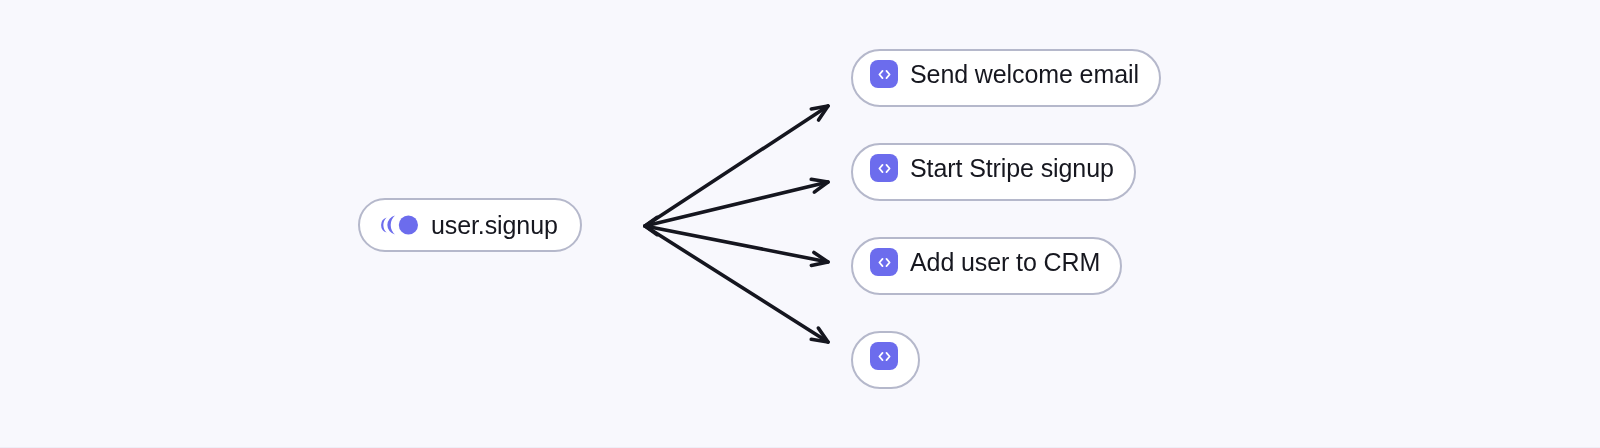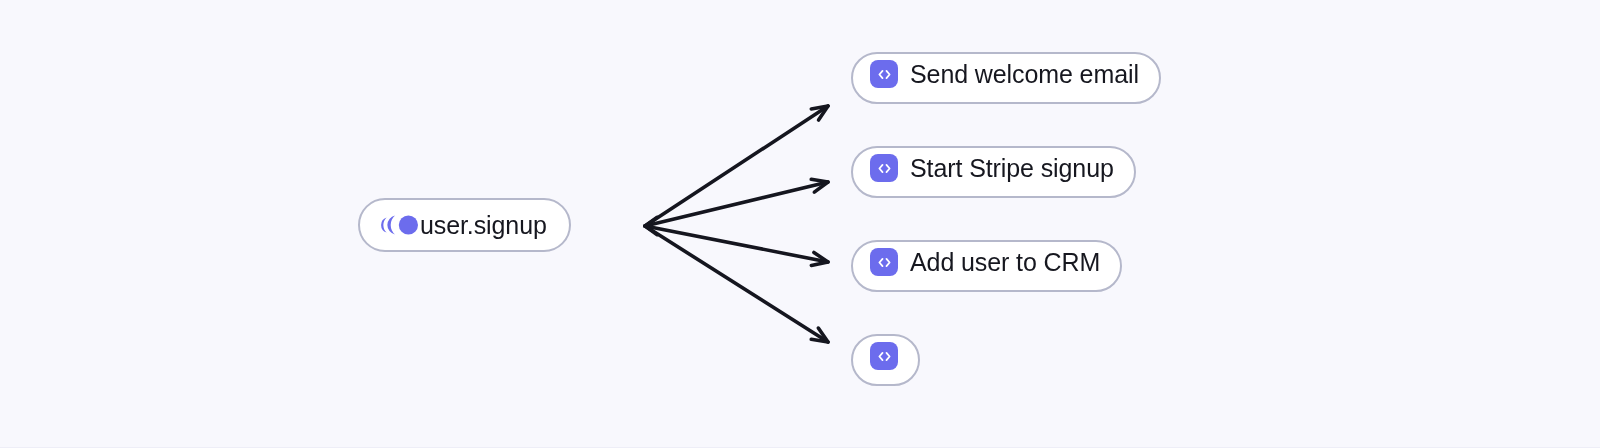--- a/index.html
+++ b/index.html
@@ -50,37 +50,37 @@
     color: #16171f;
     letter-spacing: -0.1px;
   }
 
   
   .node.trigger {
     left: 358px;
     top: 198px;
     height: 54px;
     padding: 0 22px 0 20px;
-    gap: 2px;
+    gap: 13px;
   }
   .node.trigger .node-label {
     font-size: 25px;
   }
 
   .signal-icon {
     display: block;
     width: 38px;
     height: 24px;
     flex: 0 0 auto;
   }
 
   
   .node.action {
     left: 851px;
-    height: 52px;
+    height: 58px;
     padding: 0 20px 8px 17px;
     gap: 12px;
     transform: translateY(-50%);
   }
   .node.action .node-label {
     font-size: 25px;
   }
 
   .code-icon {
     flex: 0 0 auto;

